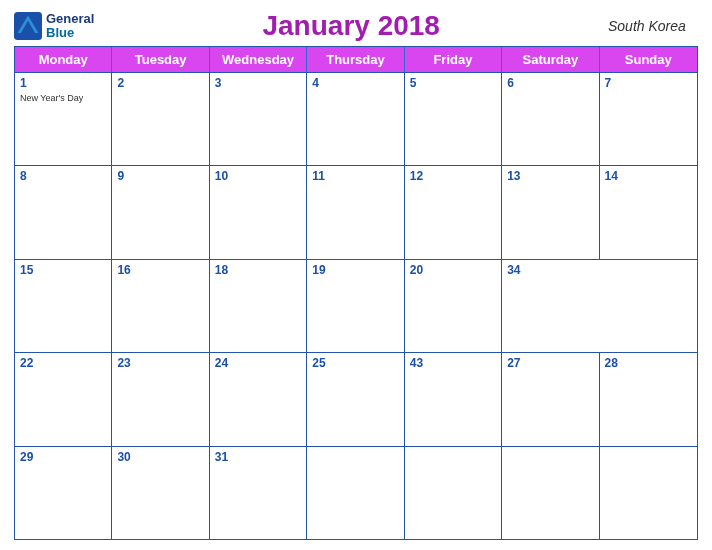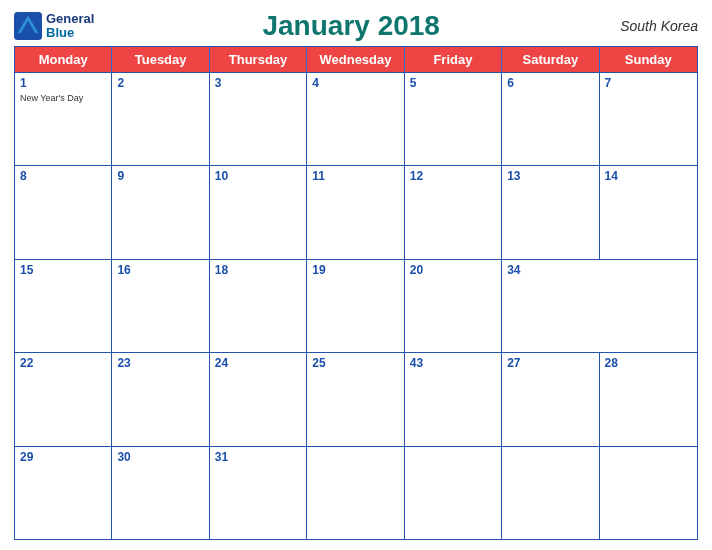--- a/index.html
+++ b/index.html
@@ -38,41 +38,40 @@
     .logo-text span {
       color: #0369a1;
     }
     .logo-icon {
       width: 28px;
       height: 28px;
     }
     .month-title {
       font-size: 28px;
       font-weight: bold;
-      color: #0f766e;
+      color: #a21caf;
       text-align: center;
       flex: 1;
     }
     .country-label {
       font-size: 14px;
       color: #333;
       font-style: italic;
       min-width: 90px;
-      text-align: right;
     }
     .calendar {
       flex: 1;
       display: flex;
       flex-direction: column;
       border: 1px solid #2255aa;
     }
     .cal-header {
       display: grid;
       grid-template-columns: repeat(7, 1fr);
-      background: #ef4444;
+      background: #d946ef;
     }
     .cal-header-cell {
       color: #fff;
       font-size: 13px;
       font-weight: bold;
       text-align: center;
       padding: 5px 2px;
       border-right: 1px solid #2c6ad4;
     }
     .cal-header-cell:last-child {
@@ -134,22 +133,22 @@
       </div>
     </div>
     <div class="month-title">January 2018</div>
     <div class="country-label">South Korea</div>
   </div>
 
   <div class="calendar">
     <div class="cal-header" id="cal-header">
         <div class="cal-header-cell">Monday</div>
         <div class="cal-header-cell">Tuesday</div>
+        <div class="cal-header-cell">Wednesday</div>
         <div class="cal-header-cell">Thursday</div>
-        <div class="cal-header-cell">Wednesday</div>
         <div class="cal-header-cell">Friday</div>
         <div class="cal-header-cell">Saturday</div>
         <div class="cal-header-cell">Sunday</div>
       </div>
     <div class="cal-body" id="cal-body">
         <div class="cal-row">
           <div class="cal-cell">
             <div class="day-num">1</div>
             <div class="day-event">New Year's Day</div>
           </div>

